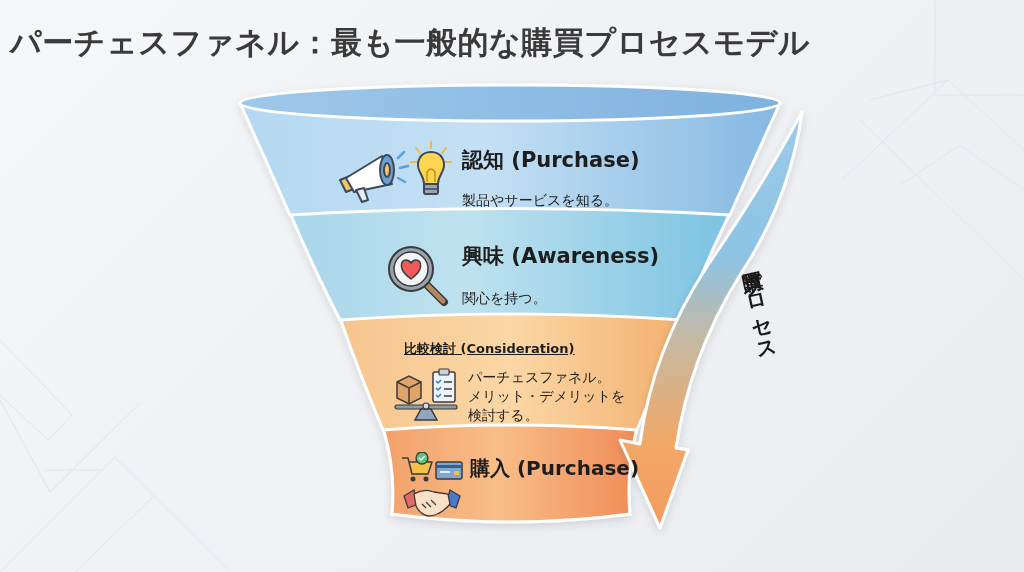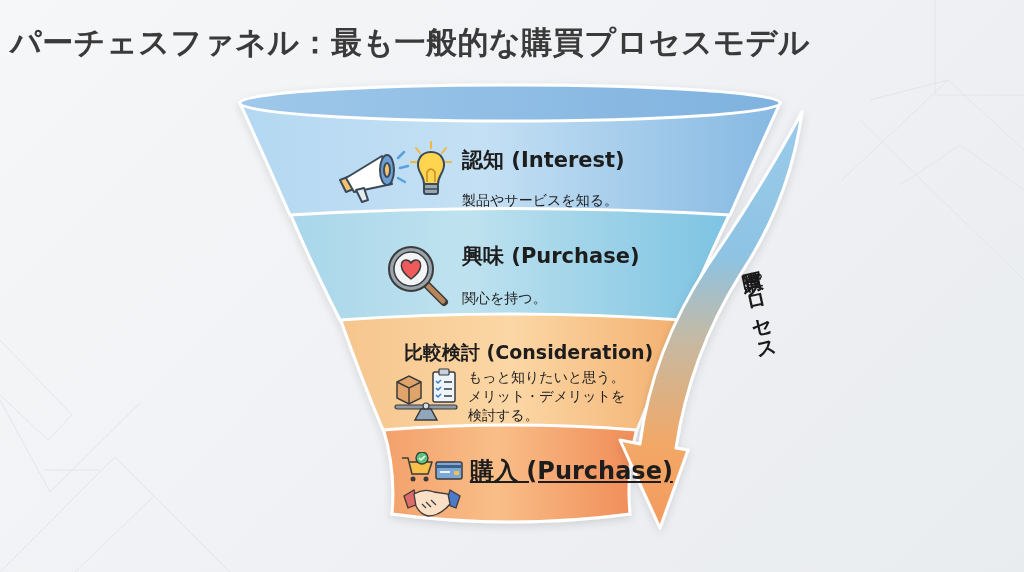--- a/index.html
+++ b/index.html
@@ -128,40 +128,40 @@
         <line x1="117" y1="22" x2="112" y2="22"></line>
       </g>
       <path d="M97,12 C108,12 112,22 109,30 C107,35 104,38 104,44 L90,44 C90,38 87,35 85,30 C82,22 86,12 97,12 Z" fill="#ffd54f" stroke="#3b4a5a" stroke-width="2"></path>
       <path d="M93,42 L93,32 Q97,26 101,32 L101,42" fill="none" stroke="#c88a2a" stroke-width="1.5"></path>
       <rect x="90" y="44" width="14" height="10" rx="2" fill="#9aa5ae" stroke="#3b4a5a" stroke-width="2"></rect>
       <line x1="90" y1="49" x2="104" y2="49" stroke="#3b4a5a" stroke-width="1.5"></line>
     </g>
   </svg>
 </div>
 <div class="stage" style="left:462px; top:146px;">
-  <div class="stage-title" style="font-size:21px;">認知 (Interest)</div>
+  <div class="stage-title" style="font-size:21px;">認知 (Purchase)</div>
   <div class="stage-desc" style="margin-top:17px;">製品やサービスを知る。</div>
 </div>
 
 <div class="icon-wrap" style="left:384px; top:242px;">
   <svg width="70" height="70" viewBox="0 0 70 70">
     <line x1="42" y1="42" x2="60" y2="60" stroke="#3b3b3b" stroke-width="8" stroke-linecap="round"></line>
     <line x1="44" y1="44" x2="59" y2="59" stroke="#b8865a" stroke-width="5" stroke-linecap="round"></line>
     <circle cx="27" cy="27" r="22" fill="#9aa4ad" stroke="#3b3b3b" stroke-width="2"></circle>
     <circle cx="27" cy="27" r="17" fill="#f2f4f6" stroke="#3b3b3b" stroke-width="1.5"></circle>
     <path d="M27,37 C14,28 16,18 22,18 C25,18 27,21 27,21 C27,21 29,18 32,18 C38,18 40,28 27,37 Z" fill="#ef5b5b" stroke="#3b3b3b" stroke-width="1.5"></path>
   </svg>
 </div>
 <div class="stage" style="left:462px; top:242px;">
-  <div class="stage-title" style="font-size:21px;">興味 (Purchase)</div>
+  <div class="stage-title" style="font-size:21px;">興味 (Awareness)</div>
   <div class="stage-desc" style="margin-top:19px;">関心を持つ。</div>
 </div>
 
 <div class="stage" style="left:404px; top:340px;">
-  <div class="stage-title" style="font-size:19px;">比較検討 (Consideration)</div>
+  <div class="stage-title" style="font-size:13px;text-decoration:underline;">比較検討 (Consideration)</div>
 </div>
 <div class="icon-wrap" style="left:393px; top:368px;">
   <svg width="70" height="56" viewBox="0 0 70 56">
     <g>
       <path d="M4,14 L16,8 L28,14 L28,30 L16,36 L4,30 Z" fill="#e0a36a" stroke="#3b3b3b" stroke-width="1.5"></path>
       <path d="M4,14 L16,20 L28,14 M16,20 L16,36" fill="none" stroke="#3b3b3b" stroke-width="1.5"></path>
     </g>
     <g>
       <rect x="40" y="4" width="22" height="30" rx="2" fill="#eef4fb" stroke="#3b3b3b" stroke-width="1.5"></rect>
       <rect x="46" y="1" width="10" height="6" rx="1" fill="#c6d3df" stroke="#3b3b3b" stroke-width="1.2"></rect>
@@ -175,21 +175,21 @@
           <line x1="51" y1="21" x2="59" y2="21"></line>
           <line x1="51" y1="28" x2="59" y2="28"></line>
       </g>
     </g>
     <rect x="2" y="37" width="62" height="4" rx="2" fill="#8f9ca8" stroke="#3b3b3b" stroke-width="1.2"></rect>
     <path d="M28,41 L38,41 L44,52 L22,52 Z" fill="#8fa6bd" stroke="#3b3b3b" stroke-width="1.5"></path>
     <circle cx="33" cy="38" r="3" fill="#d8dee4" stroke="#3b3b3b" stroke-width="1.2"></circle>
   </svg>
 </div>
 <div class="stage" style="left:468px; top:368px;">
-  <div class="stage-desc">もっと知りたいと思う。</div>
+  <div class="stage-desc">パーチェスファネル。</div>
   <div class="stage-desc">メリット・デメリットを</div>
   <div class="stage-desc">検討する。</div>
 </div>
 
 <div class="icon-wrap" style="left:400px; top:452px;">
   <svg width="64" height="70" viewBox="0 0 64 70">
     <g>
       <path d="M2,6 L8,6 L12,22 L28,22 L32,10 L10,10" fill="#f6c04a" stroke="#3b3b3b" stroke-width="1.5" stroke-linejoin="round"></path>
       <circle cx="13" cy="27" r="2.5" fill="#3b3b3b"></circle>
       <circle cx="26" cy="27" r="2.5" fill="#3b3b3b"></circle>
@@ -204,14 +204,14 @@
     </g>
     <g>
       <path d="M4,44 L14,38 L18,52 L8,56 Z" fill="#e06a6a" stroke="#3b3b3b" stroke-width="1.3"></path>
       <path d="M60,44 L50,38 L46,52 L56,56 Z" fill="#4a7ac8" stroke="#3b3b3b" stroke-width="1.3"></path>
       <path d="M14,42 Q24,36 34,40 L48,42 L50,52 Q40,64 28,64 Q20,62 16,54 Z" fill="#fbe0c8" stroke="#3b3b3b" stroke-width="1.3"></path>
       <path d="M22,52 l4,4 M26,50 l5,5 M31,48 l5,5" stroke="#3b3b3b" stroke-width="1.2"></path>
     </g>
   </svg>
 </div>
 <div class="stage" style="left:470px; top:455px;">
-  <div class="stage-title" style="font-size:24px;text-decoration:underline;">購入 (Purchase)</div>
+  <div class="stage-title" style="font-size:20px;">購入 (Purchase)</div>
 </div>
 
 </body></html>

